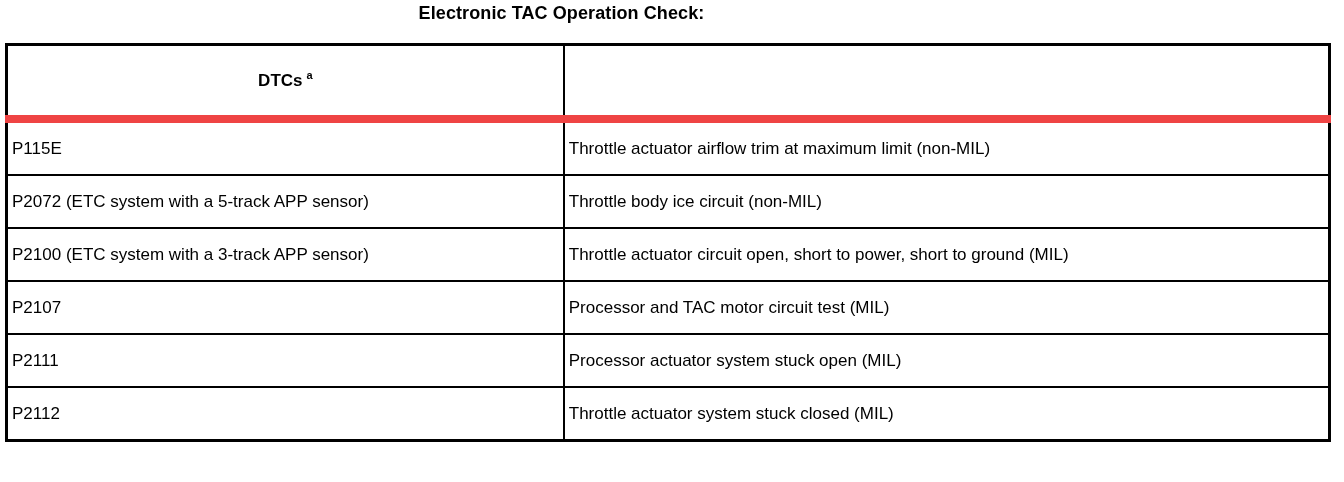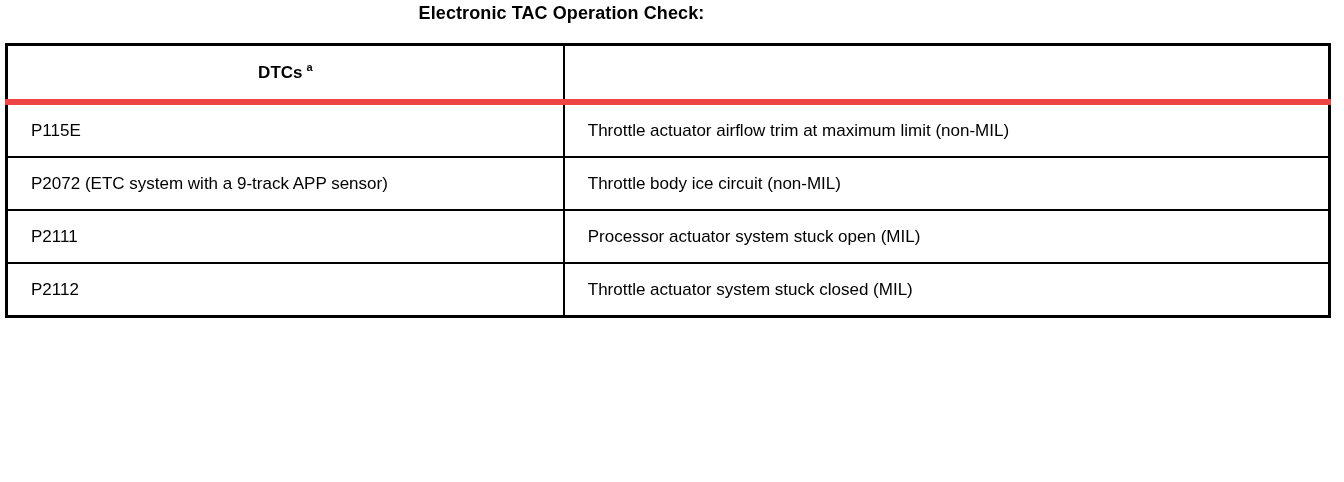--- a/index.html
+++ b/index.html
@@ -40,22 +40,22 @@
     width: 1326px;
     border-collapse: collapse;
     table-layout: fixed;
     border: 3px solid #000000;
   }
   table.dtc-table col.col-code { width: 556px; }
   table.dtc-table col.col-desc { width: 764px; }
 
   thead th {
     height: 53px;
-    padding: 0 11px;
-    border-bottom: 6px solid #ef4444;
+    padding: 8px 11px;
+    border-bottom: 8px solid #ef4444;
     font-size: 17px;
     font-weight: bold;
     vertical-align: middle;
   }
   th.header-code {
     text-align: center;
     border-right: 2px solid #000000;
   }
   th.header-blank {
     text-align: left;
@@ -63,21 +63,21 @@
   th.header-code .sup {
     font-size: 11px;
     font-weight: bold;
     vertical-align: super;
     margin-left: 4px;
     line-height: 0;
   }
 
   tbody td {
     height: 51px;
-    padding: 0 23px;
+    padding: 0 4px;
     border-top: 2px solid #000000;
     font-size: 17px;
     font-weight: normal;
     vertical-align: middle;
     white-space: nowrap;
     overflow: hidden;
   }
   tbody tr:first-child td {
     border-top: none;
   }
@@ -112,22 +112,30 @@
             <span></span>
           </th>
         </tr>
       </thead>
       <tbody>
         <tr>
           <td class="cell-code">P115E</td>
           <td class="cell-desc">Throttle actuator airflow trim at maximum limit (non-MIL)</td>
         </tr>
         <tr>
-          <td class="cell-code">P2072 (ETC system with a 9-track APP sensor)</td>
+          <td class="cell-code">P2072 (ETC system with a 5-track APP sensor)</td>
           <td class="cell-desc">Throttle body ice circuit (non-MIL)</td>
+        </tr>
+        <tr>
+          <td class="cell-code">P2100 (ETC system with a 3-track APP sensor)</td>
+          <td class="cell-desc">Throttle actuator circuit open, short to power, short to ground (MIL)</td>
+        </tr>
+        <tr>
+          <td class="cell-code">P2107</td>
+          <td class="cell-desc">Processor and TAC motor circuit test (MIL)</td>
         </tr>
         <tr>
           <td class="cell-code">P2111</td>
           <td class="cell-desc">Processor actuator system stuck open (MIL)</td>
         </tr>
         <tr>
           <td class="cell-code">P2112</td>
           <td class="cell-desc">Throttle actuator system stuck closed (MIL)</td>
         </tr>
       </tbody>

